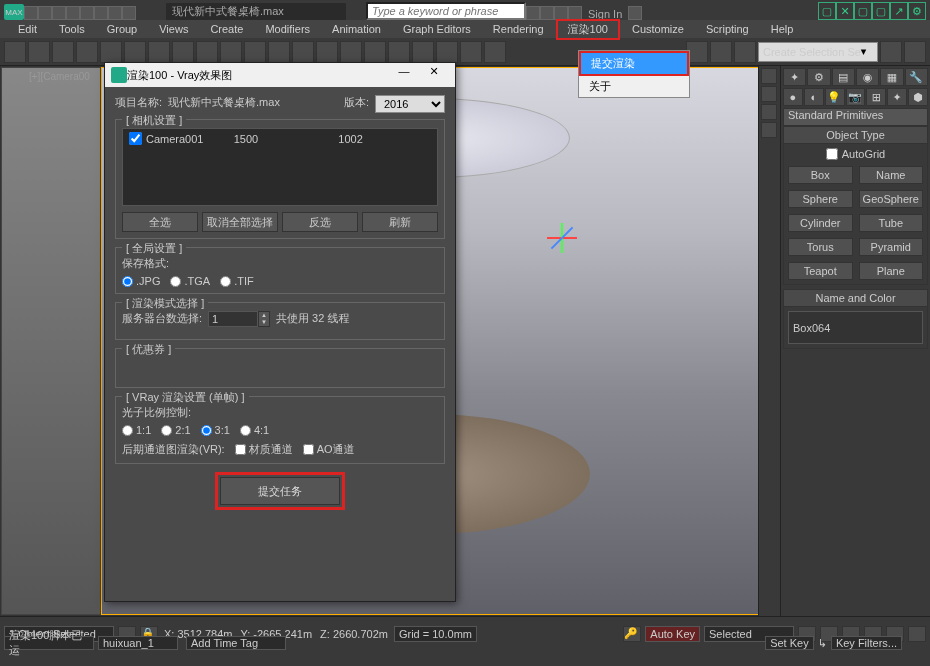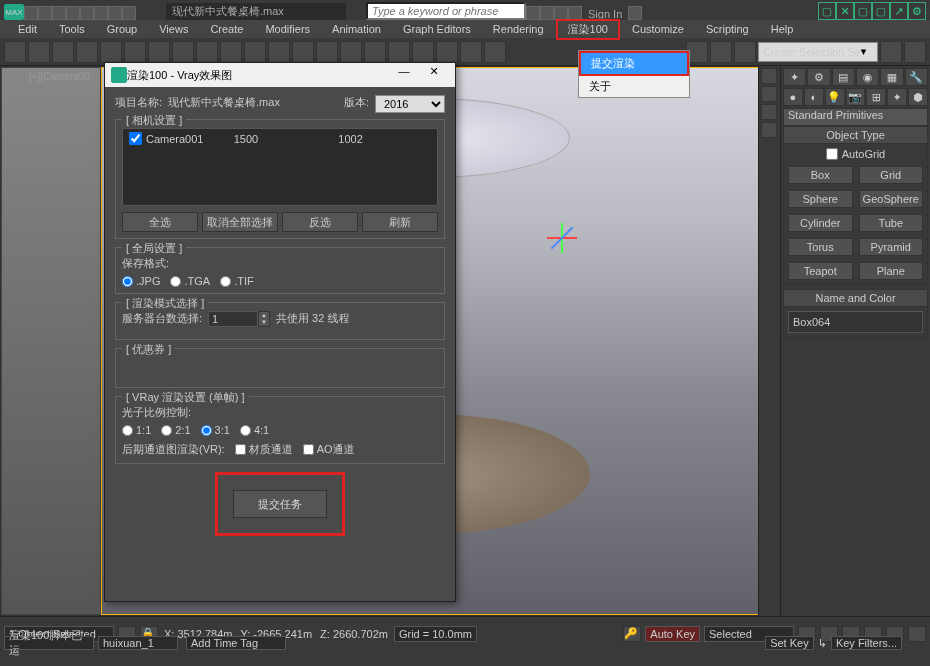--- a/index.html
+++ b/index.html
@@ -36,21 +36,21 @@
 .cmdpanel{width:150px;background:#393939;border-left:1px solid #222;padding:2px}
 .cmdpanel .tabrow{display:flex;gap:1px;margin-bottom:2px}
 .cmdpanel .tab{flex:1;height:18px;background:#4a4a4a;border:1px solid #333;display:flex;align-items:center;justify-content:center}
 .cmdpanel .combo2{width:100%;height:18px;background:#555;border:1px solid #333;padding:0 4px;color:#ccc;}
 .rollout{border:1px solid #333;margin-bottom:4px}
 .rollout .rhead{background:#4a4a4a;text-align:center;padding:2px;color:#ccc;border-bottom:1px solid #333}
 .rollout .rbody{padding:4px;display:flex;flex-wrap:wrap;gap:6px}
 .rollout .chk{width:100%;display:flex;align-items:center;justify-content:center;gap:4px}
 .rollout .chk input{width:12px;height:12px}
 .objbtn{flex:1 1 45%;height:18px;background:#505050;border:1px solid #333;text-align:center;line-height:16px;color:#ccc;cursor:pointer}
-.rollout input[type=text]{width:100%;height:22px;background:#333;border:1px solid #555;padding:0 4px;color:#ccc}
+.rollout input[type=text]{width:100%;height:33px;background:#333;border:1px solid #555;padding:0 4px;color:#ccc}
 .dialog{position:absolute;top:62px;left:104px;width:352px;height:540px;background:#4a4a4a;border:1px solid #222;box-shadow:2px 2px 8px rgba(0,0,0,.5);z-index:10}
 .dlg-title{height:24px;background:#f0f0f0;display:flex;align-items:center;padding:0 6px;}
 .dlg-title .dicon{width:16px;height:16px;background:#2a8;border-radius:2px}
 .dlg-title .dtxt{flex:1;color:#000}
 .dlg-title .dbtn{width:30px;height:20px;text-align:center;color:#000;cursor:pointer}
 .dlg-body{padding:8px 10px}
 .dlg-row{display:flex;align-items:flex-start;gap:6px;margin-bottom:6px}
 .dlg-row .lbl{color:#ccc}
 .dlg-row select{background:#ddd;border:1px solid #888;padding:1px 4px;color:#000;width:70px}
 .fieldset{border:1px solid #666;padding:8px 6px 6px;margin-bottom:8px;position:relative}
@@ -63,21 +63,21 @@
 .cam-table .tbody{height:76px}
 .btnrow{display:flex;gap:4px;margin-top:6px}
 .btnrow .btn{flex:1;height:20px;background:#555;border:1px solid #333;text-align:center;line-height:18px;color:#ccc;cursor:pointer}
 .radio-row{display:flex;align-items:center;gap:10px;margin-top:4px}
 .radio-row label{display:flex;align-items:center;gap:3px;color:#ccc}
 .radio-row input{width:11px;height:11px}
 .spin{display:inline-flex;align-items:center}
 .spin input{width:50px;height:16px;background:#333;border:1px solid #555;color:#ccc;padding:0 3px}
 .spin .sb{width:12px;height:16px;background:#555;border:1px solid #333;display:flex;flex-direction:column}
 .spin .sb div{flex:1;font-size:6px;text-align:center;line-height:7px}
-.submit-wrap{border:3px solid #d22;padding:15px;margin:0 auto 0;width:130px}
+.submit-wrap{border:3px solid #d22;padding:2px;margin:0 auto 0;width:130px}
 .submit-btn{width:100%;height:28px;background:#555;border:1px solid #333;text-align:center;line-height:26px;color:#ddd;cursor:pointer}
 .statusbar{position:absolute;bottom:0;left:0;right:0;height:50px;background:#393939;border-top:1px solid #222}
 .timeline{position:absolute;bottom:34px;left:460px;right:150px;height:14px;background:#2a2a2a;border:1px solid #555}
 .timeline .tick{display:flex;justify-content:space-between;padding:0 2px;font-size:8px;color:#888}
 .status-mid{height:18px;display:flex;align-items:center;padding:0 4px;gap:4px;margin-top:0}
 .status-mid .sbox{background:#2a2a2a;border:1px solid #555;padding:1px 4px;color:#ccc;height:16px;display:flex;align-items:center}
 .status-mid .sbtn{width:18px;height:16px;background:#4a4a4a;border:1px solid #333}
 .status-bot{height:16px;display:flex;align-items:center;padding:0 4px;gap:4px}
 .status-bot .sbox{background:#2a2a2a;border:1px solid #555;padding:1px 4px;color:#ccc;height:14px;display:flex;align-items:center;flex:0 0 auto}
 .coord-label{color:#ccc;padding:0 2px}
@@ -205,21 +205,21 @@
     </div>
     <div class="combo2"><span>Standard Primitives</span></div>
     <div class="rollout">
       <div class="rhead">Object Type</div>
       <div class="rbody">
         <div class="chk">
             <input type="checkbox" style="">
             <span>AutoGrid</span>
           </div>
         <div class="objbtn">Box</div>
-        <div class="objbtn">Grid</div>
+        <div class="objbtn">Name</div>
         <div class="objbtn">Sphere</div>
         <div class="objbtn">GeoSphere</div>
         <div class="objbtn">Cylinder</div>
         <div class="objbtn">Tube</div>
         <div class="objbtn">Torus</div>
         <div class="objbtn">Pyramid</div>
         <div class="objbtn">Teapot</div>
         <div class="objbtn">Plane</div>
       </div>
     </div>

